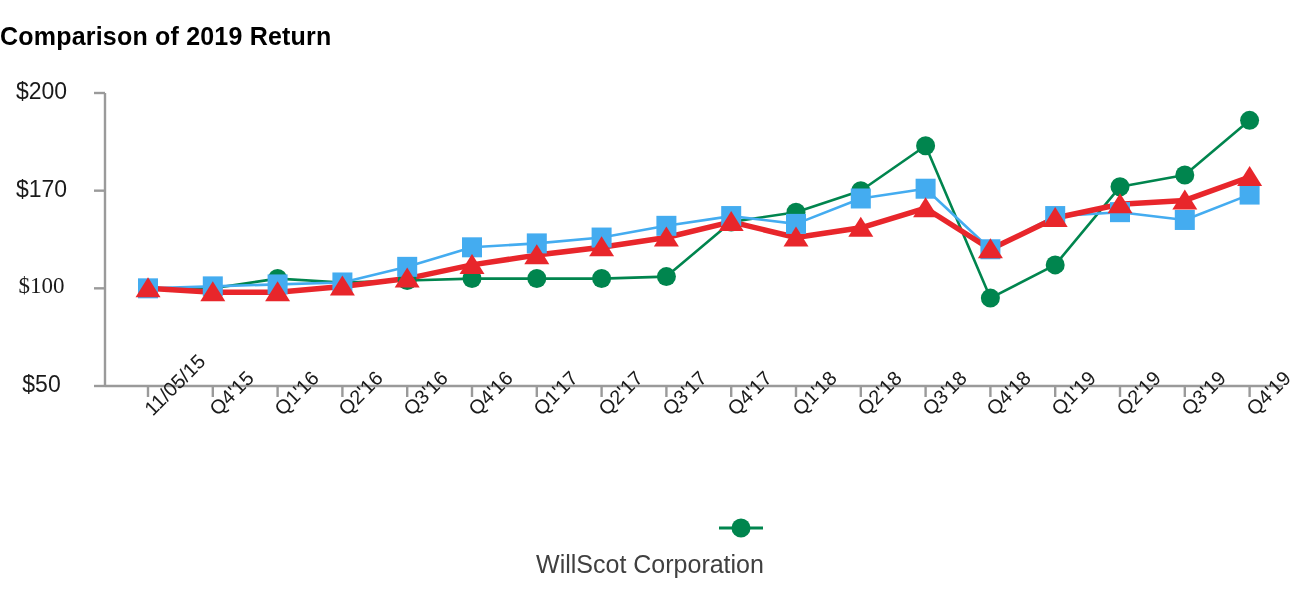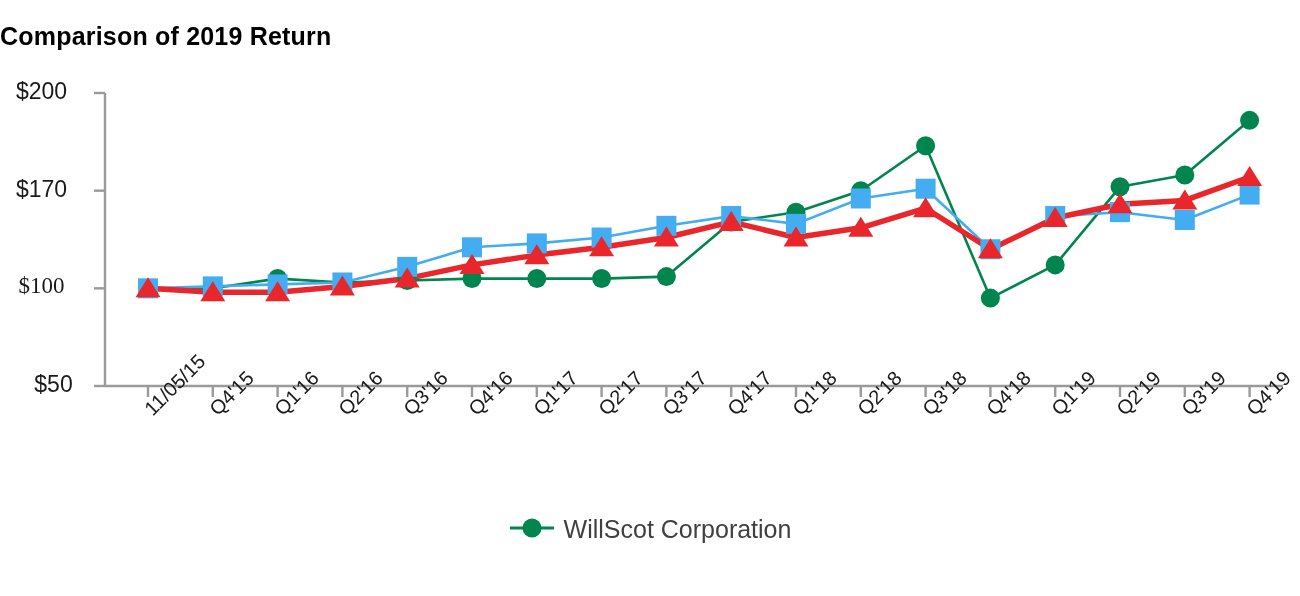--- a/index.html
+++ b/index.html
@@ -56,22 +56,22 @@
     top: 515px;
     width: 1300px;
     display: flex;
     flex-direction: row;
     justify-content: center;
     align-items: center;
     gap: 56px;
   }
   .legend-item {
     display: flex;
-    flex-direction: row;
-    align-items: flex-start;
+    flex-direction: column;
+    align-items: flex-end;
     gap: 9px;
   }
   .legend-text {
     font-size: 25px;
     color: #404040;
     font-family: "Liberation Sans", sans-serif;
     white-space: nowrap;
   }
   .legend-swatch {
     display: block;
@@ -174,21 +174,21 @@
         <polygon points="925.5999999999999,197.24666666666667 913.0999999999999,217.26666666666668 938.0999999999999,217.26666666666668" fill="#E8262B"></polygon>
         <polygon points="990.4,238.26666666666665 977.9,258.28666666666663 1002.9,258.28666666666663" fill="#E8262B"></polygon>
         <polygon points="1055.1999999999998,207.01333333333332 1042.6999999999998,227.03333333333333 1067.6999999999998,227.03333333333333" fill="#E8262B"></polygon>
         <polygon points="1120,193.34 1107.5,213.36 1132.5,213.36" fill="#E8262B"></polygon>
         <polygon points="1184.8,189.43333333333334 1172.3,209.45333333333335 1197.3,209.45333333333335" fill="#E8262B"></polygon>
         <polygon points="1249.6,165.9933333333333 1237.1,186.01333333333332 1262.1,186.01333333333332" fill="#E8262B"></polygon>
       </g>
     </svg>
 
   <div id="ytick-layer">
-      <div class="ytick-label" style="left: 0px; width: 83px; top: 371px; padding-left: 12px;">$50</div>
+      <div class="ytick-label" style="left: 0px; width: 83px; top: 371px;">$50</div>
       <div class="ytick-label" style="left: 0px; width: 83px; top: 273.333px; font-family: Liberation Serif, serif;">$100</div>
       <div class="ytick-label" style="left: 0px; width: 83px; top: 175.667px;">$170</div>
       <div class="ytick-label" style="left: 0px; width: 83px; top: 78px;">$200</div>
     </div>
   <div id="xtick-layer">
       <div class="xtick-label" style="left: 140px; top: 404px;">11/05/15</div>
       <div class="xtick-label" style="left: 204.8px; top: 404px;">Q4'15</div>
       <div class="xtick-label" style="left: 269.6px; top: 404px;">Q1'16</div>
       <div class="xtick-label" style="left: 334.4px; top: 404px;">Q2'16</div>
       <div class="xtick-label" style="left: 399.2px; top: 404px;">Q3'16</div>

